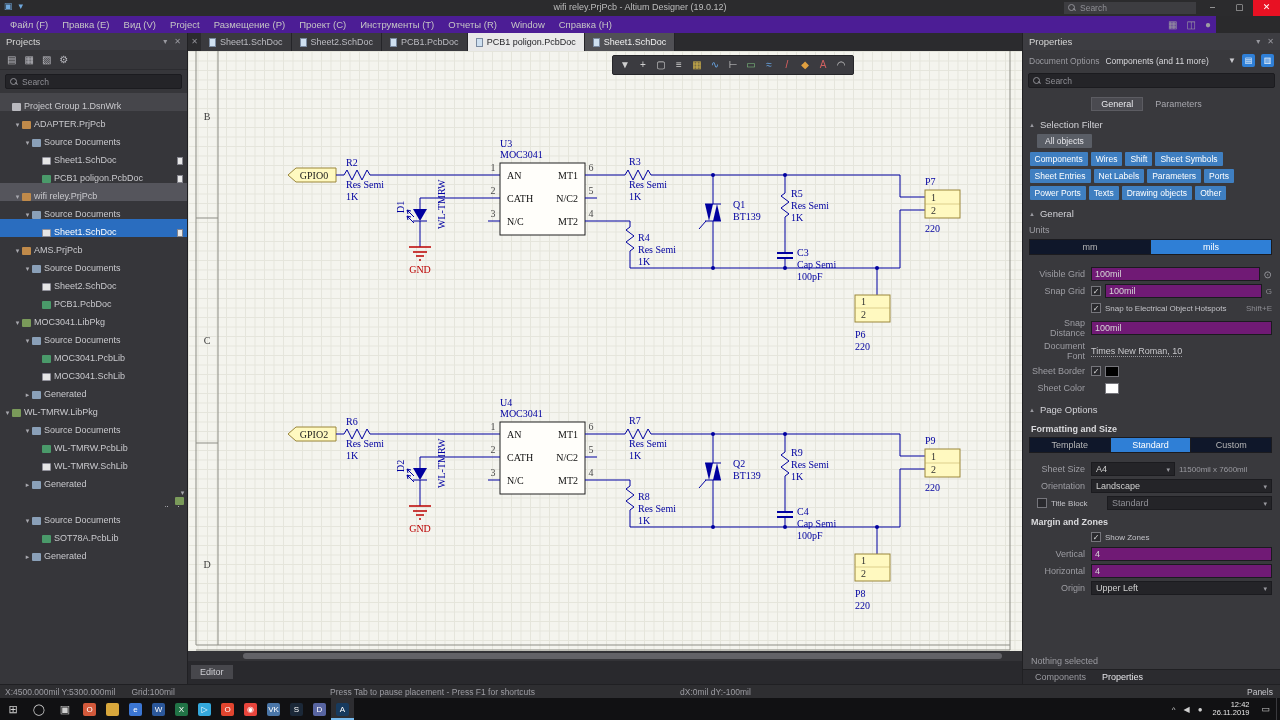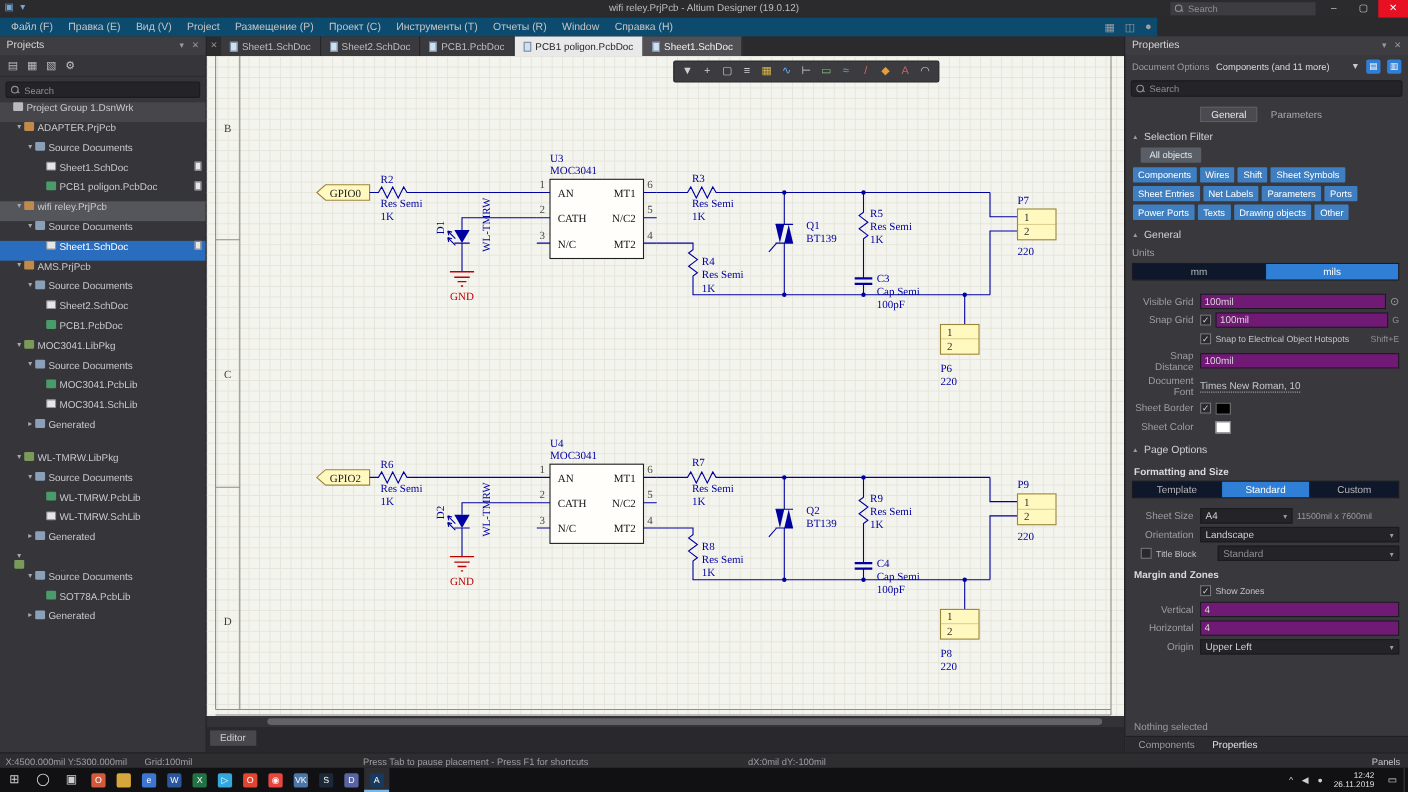--- a/index.html
+++ b/index.html
@@ -10,39 +10,39 @@
 #tb-icons{position:absolute;left:4px;top:1px;display:flex;gap:6px;font-size:9px;color:#6fa8dc}
 #tb-title{position:absolute;left:50%;transform:translateX(-50%);top:2px;color:#bdbdbd;white-space:nowrap}
 #tb-search{position:absolute;right:84px;top:2px;width:132px;height:12px;background:#3d3d41;color:#8f8f95;font-size:8.5px;display:flex;align-items:center;padding:0 4px;gap:4px}
 .winbtn{position:absolute;top:0;width:27px;height:16px;text-align:center;line-height:15px;font-size:9px;color:#c9c9c9}
 #btn-min{right:54px}#btn-max{right:27px}#btn-close{right:0;background:#e81123;color:#fff}
 .mag{width:8px;height:8px;position:relative;display:inline-block;flex-shrink:0}
 .mag::before{content:"";position:absolute;left:0;top:0;width:5px;height:5px;border:1px solid #8f8f95;border-radius:50%}
 .mag::after{content:"";position:absolute;left:5px;top:5px;width:3px;height:1px;background:#8f8f95;transform:rotate(45deg)}
 
 
-#menubar{position:absolute;left:0;top:16px;width:1052px;height:17px;background:#0c4a6e;display:flex;align-items:center;font-size:9.5px;color:#c6c6c6;padding-left:3px;z-index:50}
+#menubar{position:absolute;left:0;top:16px;width:1216px;height:17px;background:#4c1d95;display:flex;align-items:center;font-size:9.5px;color:#c6c6c6;padding-left:3px;z-index:50}
 .menu-item{padding:0 7px;line-height:17px;white-space:nowrap}
 #menu-right{position:absolute;right:5px;top:0;height:17px;display:flex;align-items:center;gap:9px;color:#9d9da2;font-size:10px}
 
 
 #projects{position:absolute;left:0;top:33px;width:188px;bottom:36px;background:#36363a;border-right:1px solid #202023;overflow:hidden}
 #center{position:absolute;left:188px;top:33px;right:258px;bottom:36px;background:#2f2f33}
 #props{position:absolute;right:0;top:33px;width:258px;bottom:36px;background:#39393d;border-left:1px solid #202023;overflow:hidden;font-size:9px}
 
 
 .pj-head{height:17px;background:#3d3d42;display:flex;align-items:center;padding:0 6px;color:#d6d6d6;font-size:9.5px}
 .pj-head .sp{flex:1}
 .pj-hic{color:#9a9aa0;font-size:8px;margin-left:7px}
 #pj-tools{height:20px;display:flex;align-items:center;gap:8px;padding:0 7px;color:#b9b9bf;font-size:10px;border-bottom:1px solid #2c2c30}
 .pj-search{margin:4px 5px;height:15px;background:#242428;border:1px solid #1b1b1f;border-radius:2px;display:flex;align-items:center;gap:4px;padding:0 4px;color:#8f8f95;font-size:8.5px}
 .sinput{background:transparent;border:none;outline:none;color:#b9b9bd;font-size:8.5px;width:100%}
 .sinput::placeholder{color:#8f8f95}
 #pj-tree{font-size:9px;color:#c9c9cd;margin-top:2px}
-.tree-row{height:18px;display:flex;align-items:flex-start;white-space:nowrap;position:relative}
+.tree-row{height:18px;display:flex;align-items:flex-end;white-space:nowrap;position:relative}
 .arrow{width:9px;font-size:7px;color:#a8a8ae;flex-shrink:0;text-align:center}
 .ticon{width:9px;height:8px;border-radius:1px;margin:0 3px 0 0;flex-shrink:0}
 .t-workspace{background:#b9b9bf}
 .t-project{background:#c08a4a}
 .t-libpkg{background:#7a9a5a}
 .t-folder{background:#8aa0b8}
 .t-schdoc,.t-schlib{background:#e6e6e6;border:1px solid #91919b}
 .t-pcbdoc,.t-pcblib{background:#4a9a6a}
 .tlabel{overflow:hidden;text-overflow:ellipsis}
 .s-root{background:#46464b}
@@ -282,21 +282,21 @@
       <div class="tree-row" style="padding-left: 33px;">
         <span class="arrow"></span>
         <span class="ticon t-schlib"></span>
         <span class="tlabel">MOC3041.SchLib</span>
       </div>
       <div class="tree-row" style="padding-left: 23px;">
         <span class="arrow">▸</span>
         <span class="ticon t-folder"></span>
         <span class="tlabel">Generated</span>
       </div>
-      <div class="tree-row" style="padding-left: 13px; margin-top: 12px;">
+      <div class="tree-row" style="padding-left: 3px;">
         <span class="arrow">▾</span>
         <span class="ticon t-libpkg"></span>
         <span class="tlabel">WL-TMRW.LibPkg</span>
       </div>
       <div class="tree-row" style="padding-left: 23px;">
         <span class="arrow">▾</span>
         <span class="ticon t-folder"></span>
         <span class="tlabel">Source Documents</span>
       </div>
       <div class="tree-row" style="padding-left: 33px;">

